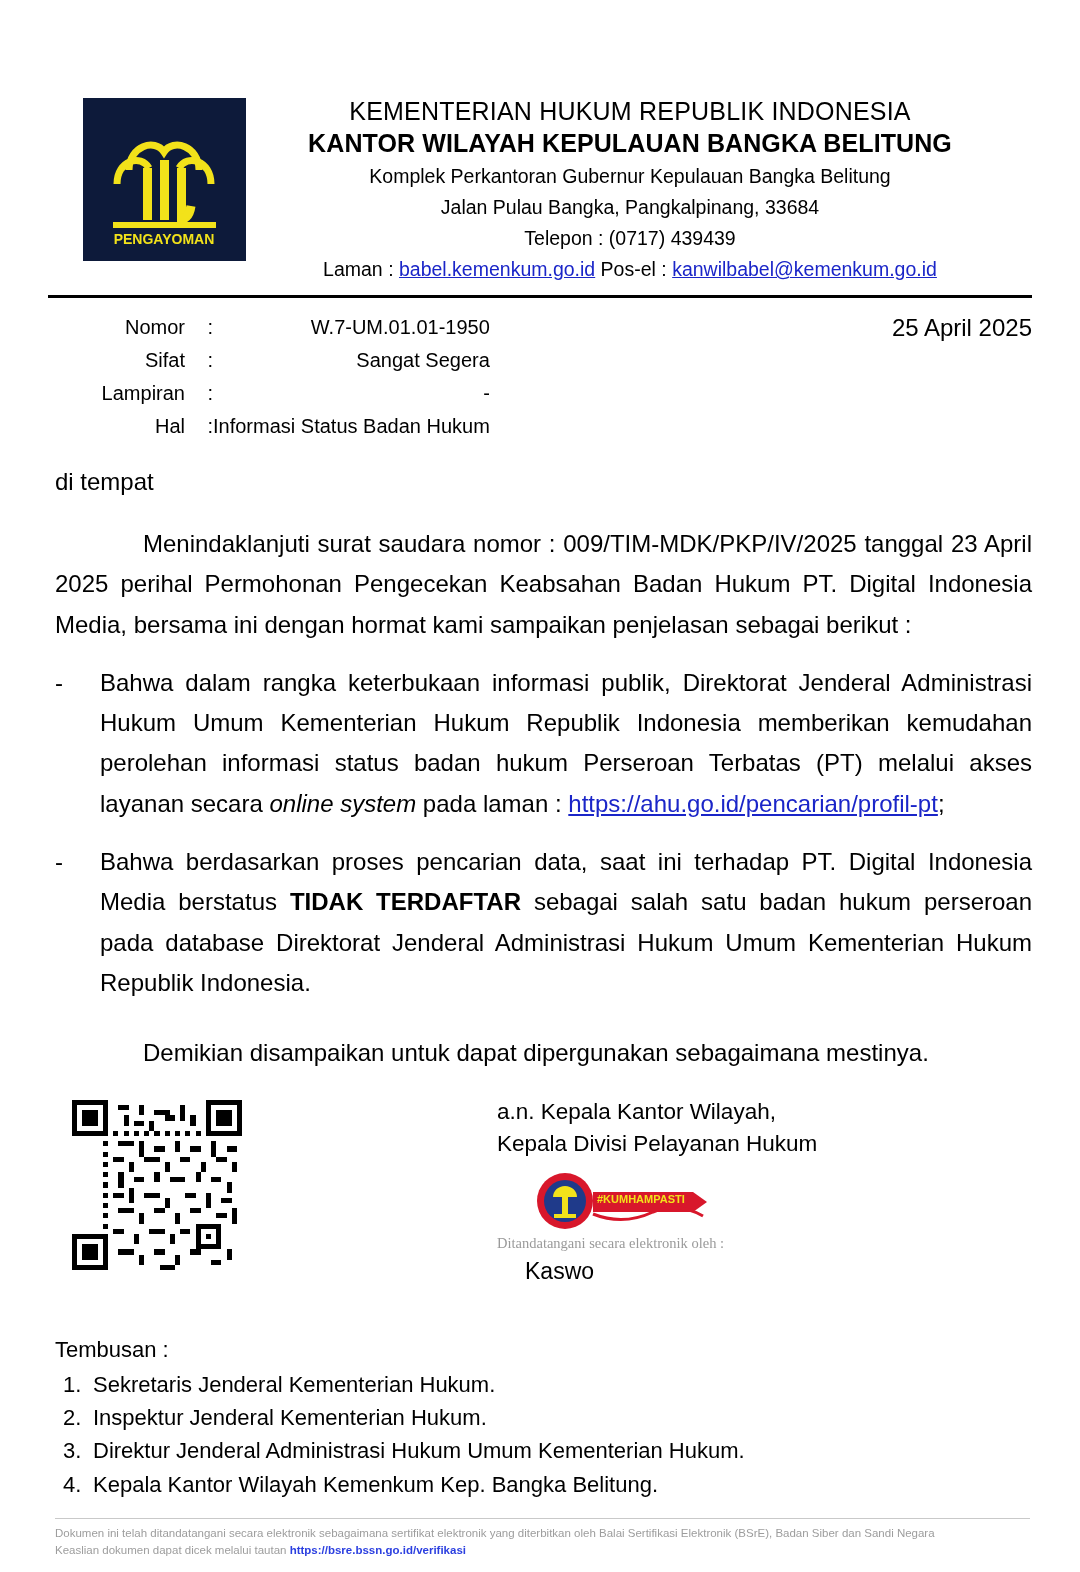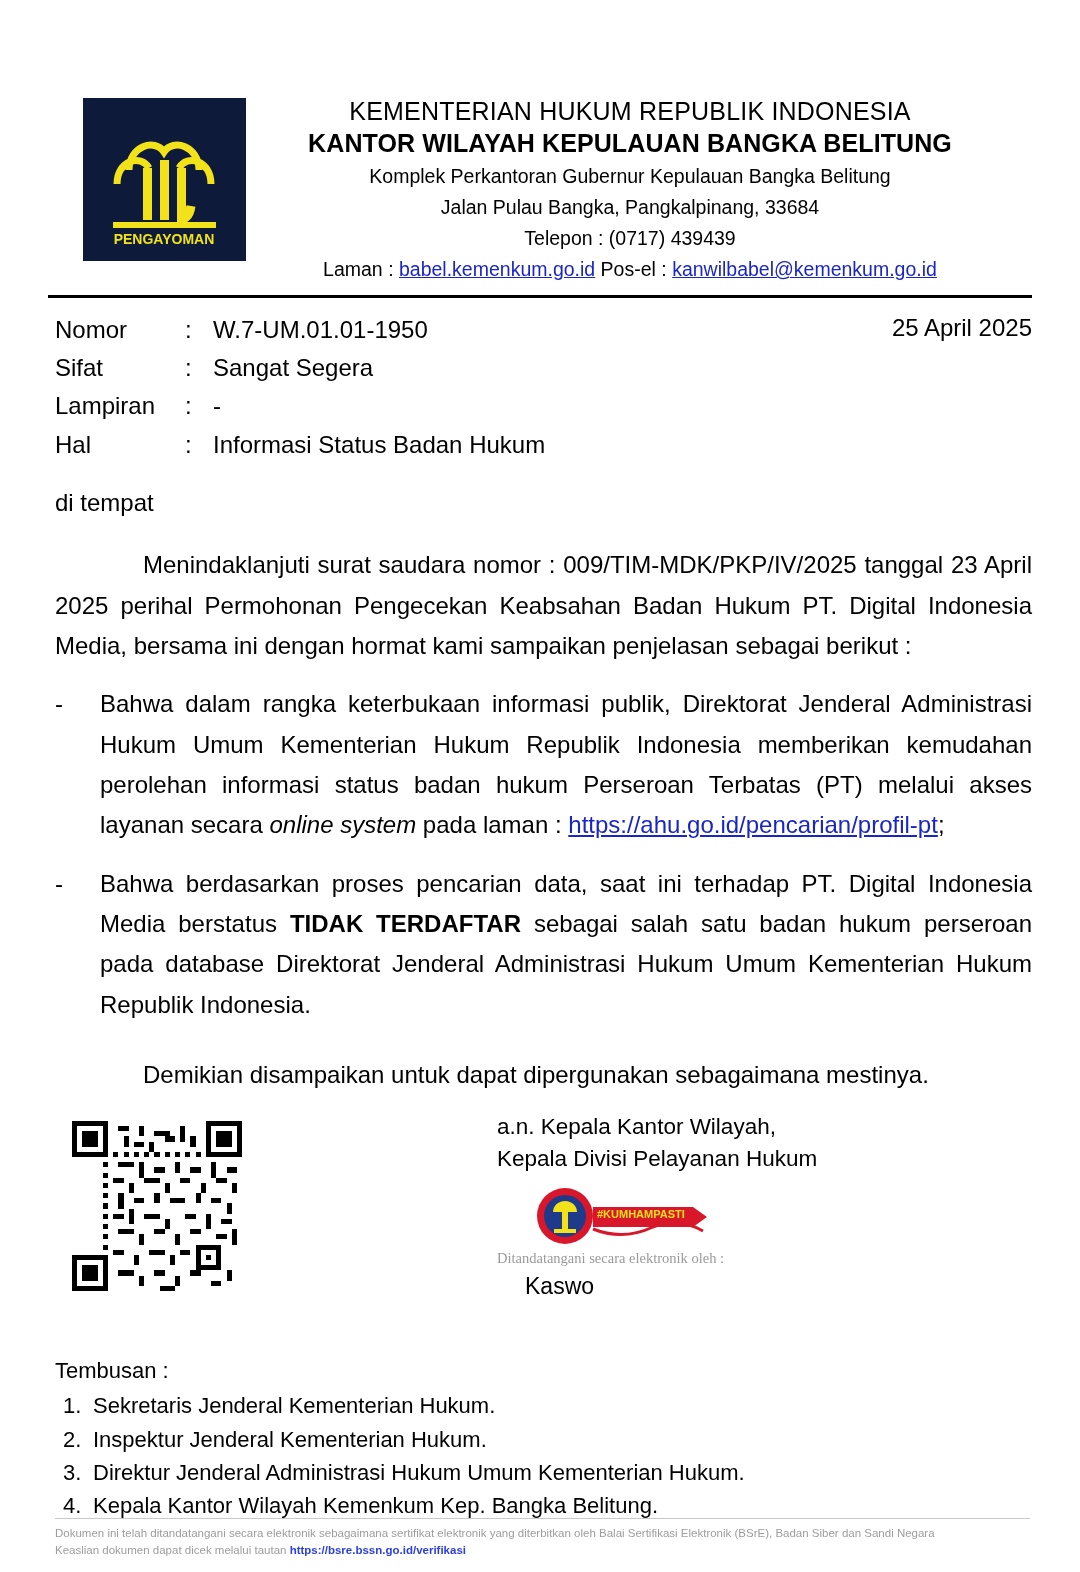--- a/index.html
+++ b/index.html
@@ -80,21 +80,22 @@
   }
 
   
   .meta {
     margin: 16px 0 0 0;
     padding: 0 50px 0 55px;
     position: relative;
   }
   .meta table {
     border-collapse: collapse;
-    font-size: 24px;
+    font-size: 20px;
+    text-align: right;
   }
   .meta td {
     padding: 0 0 6px 0;
     vertical-align: top;
     line-height: 1.35;
   }
   .meta td.label { width: 130px; }
   .meta td.colon { width: 28px; }
   .meta-date {
     position: absolute;
@@ -165,21 +166,21 @@
   .qr {
     position: absolute;
     left: 72px;
     top: 12px;
     width: 170px;
     height: 170px;
   }
   .sign-block {
     position: absolute;
     left: 497px;
-    top: 2px;
+    top: 8px;
     width: 470px;
   }
   .sign-line {
     font-size: 22.5px;
     line-height: 1.42;
   }
   .esign-stamp {
     margin: 10px 0 0 36px;
     width: 175px;
     height: 62px;

